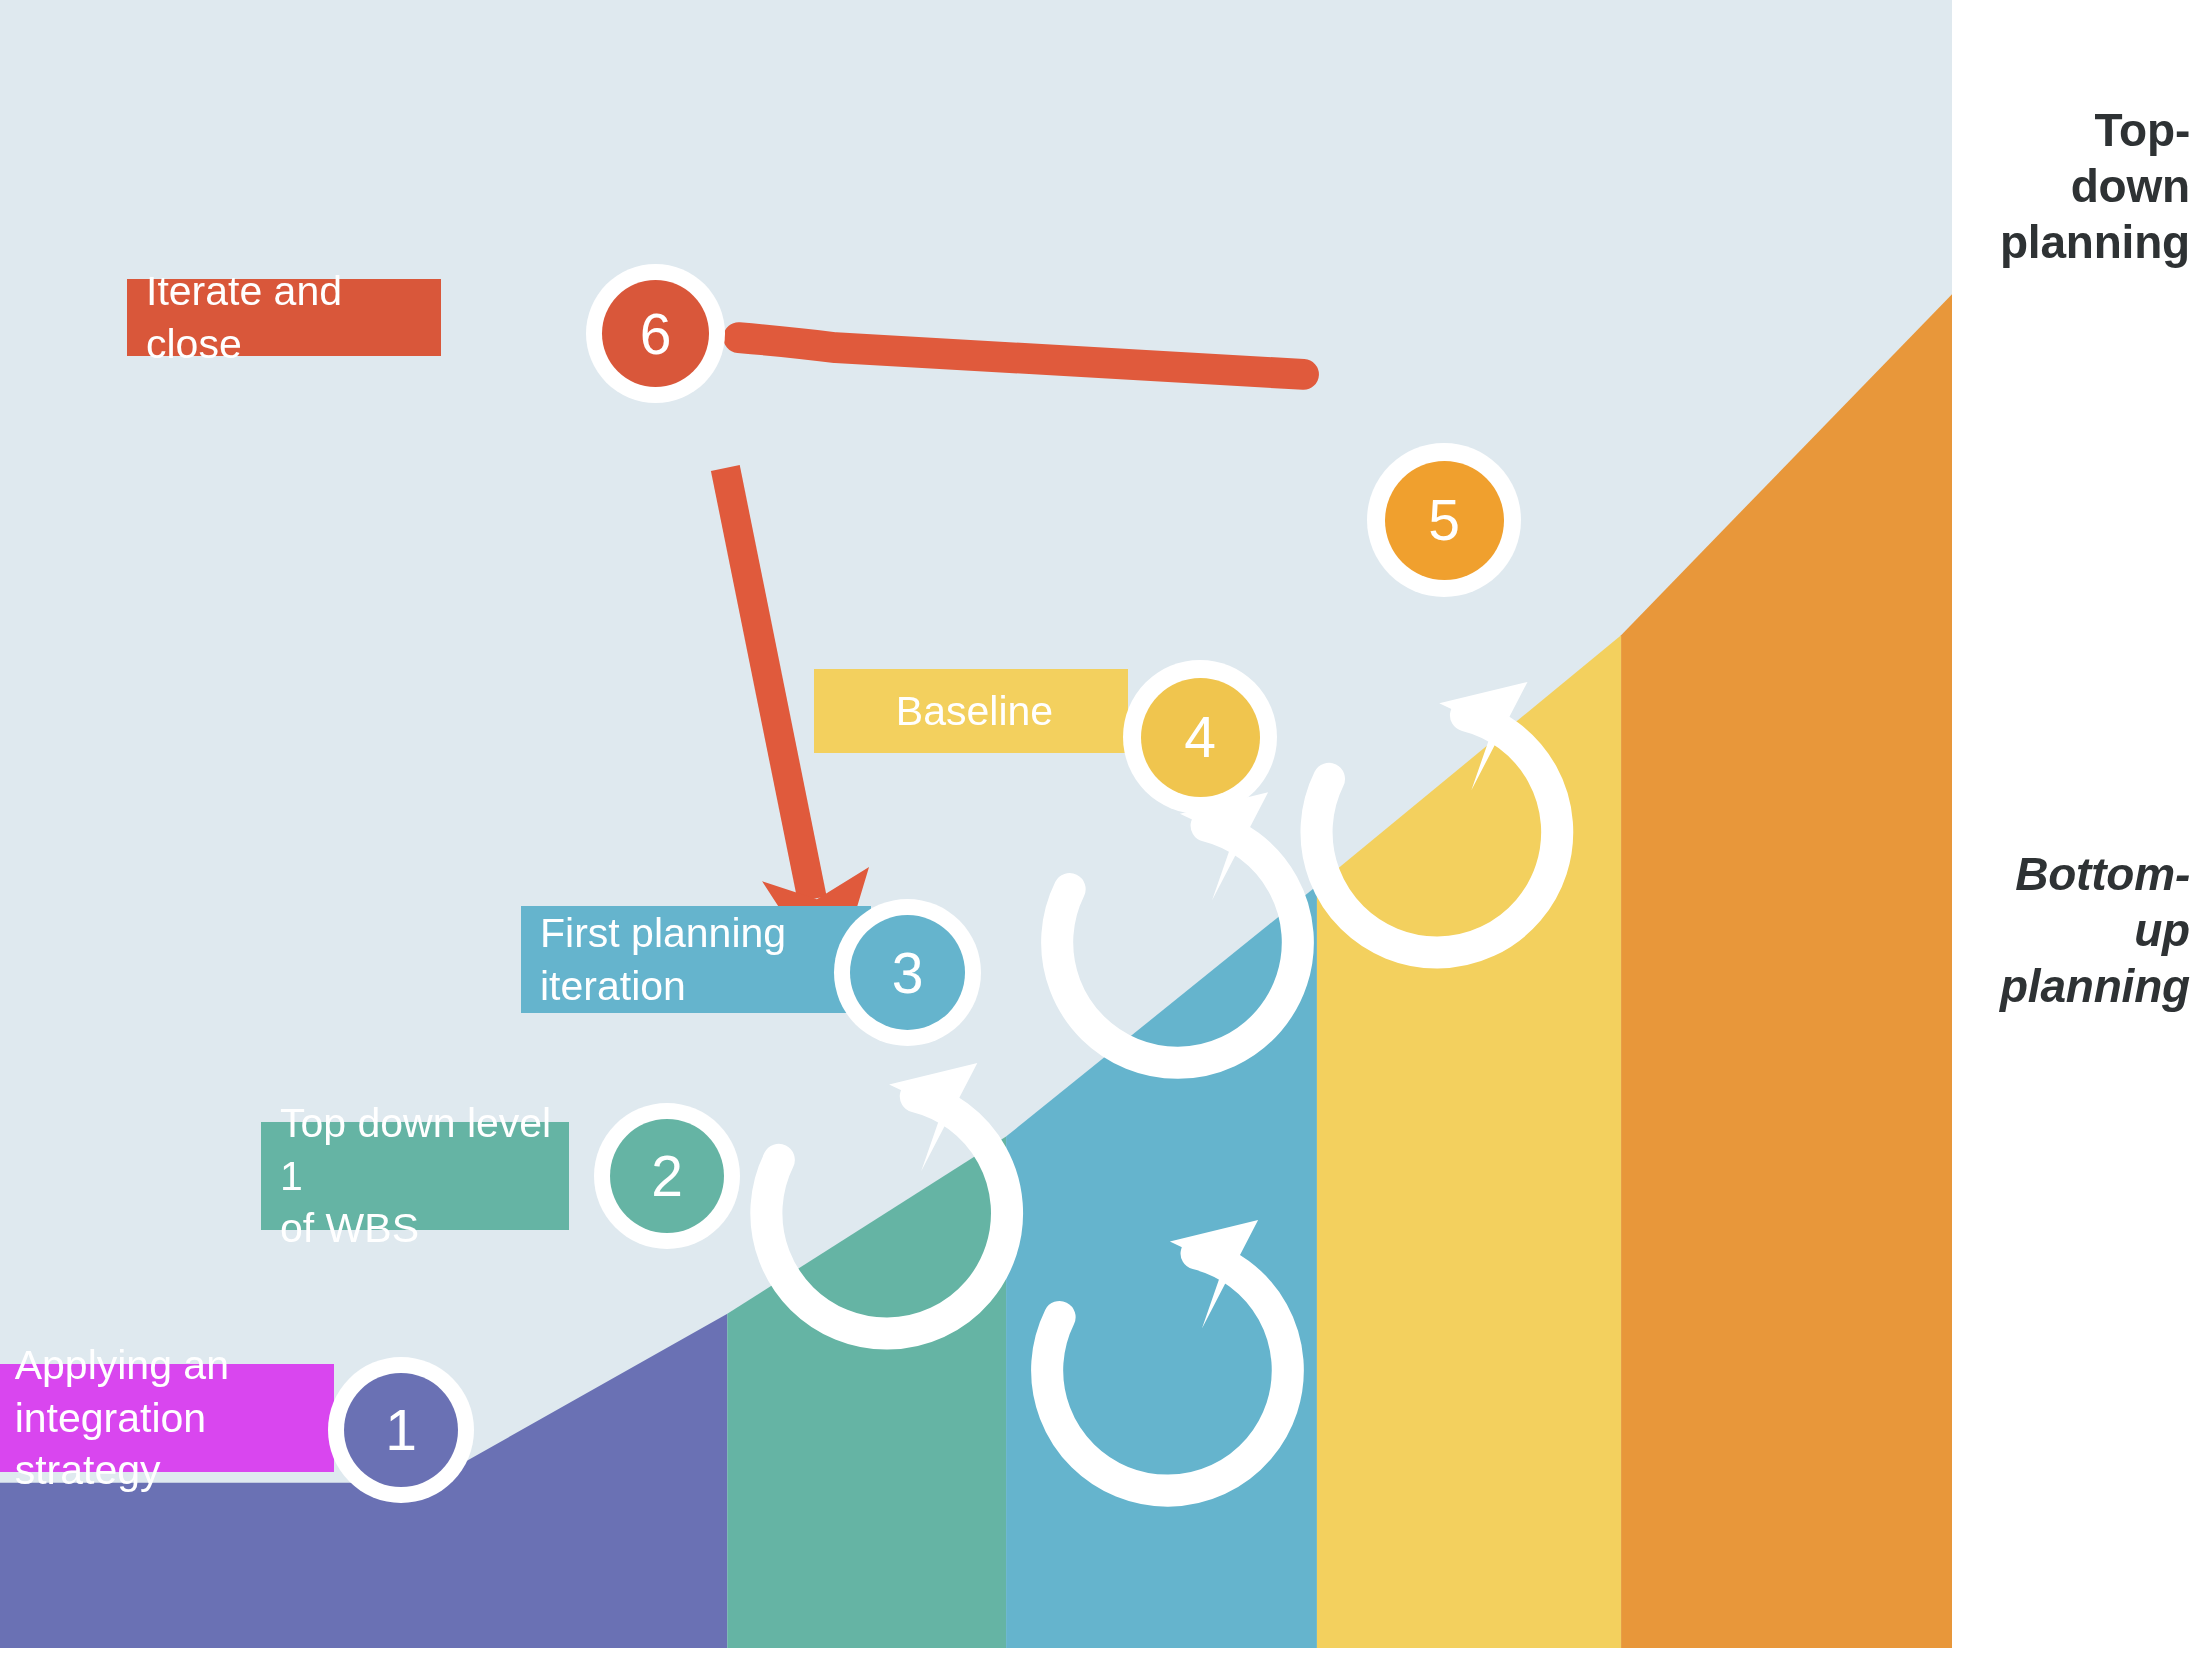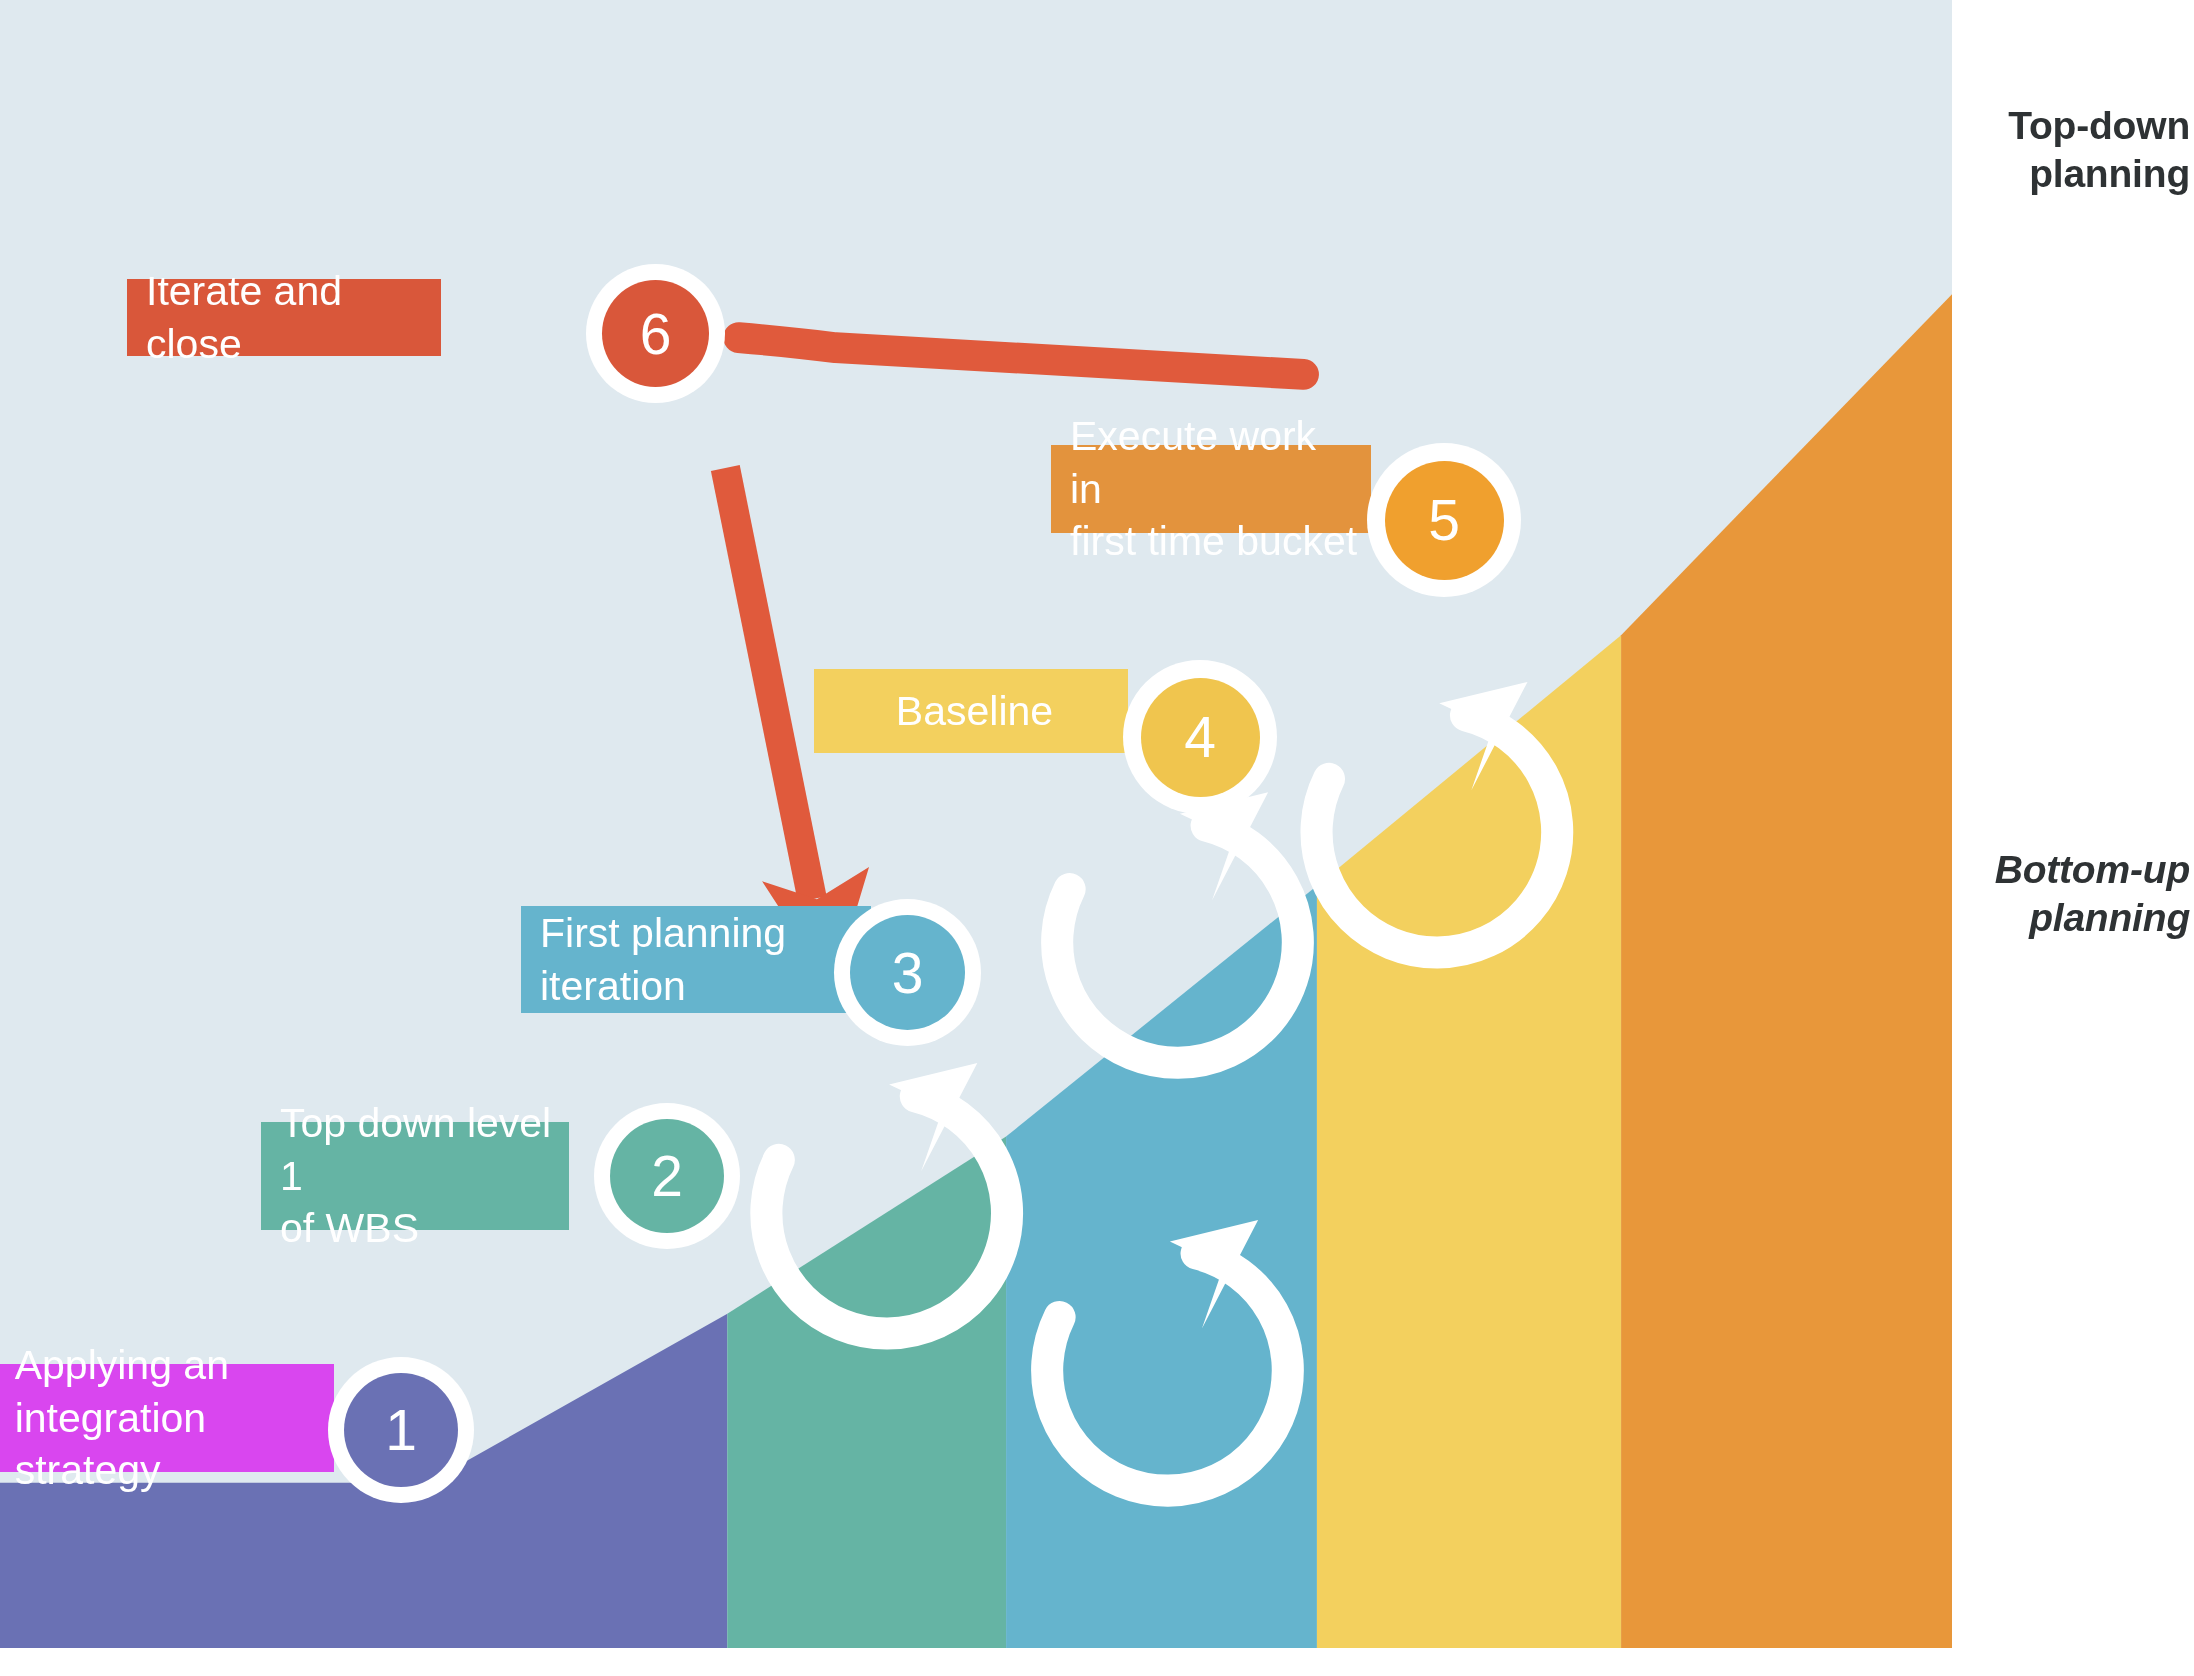--- a/index.html
+++ b/index.html
@@ -41,21 +41,21 @@
     width: 1952px;
     height: 1648px;
     display: block;
   }
 
   
   .side-label {
     position: absolute;
     font-weight: bold;
     color: #2e3234;
-    font-size: 39px;
+    font-size: 46px;
     line-height: 1.22;
     letter-spacing: -0.2px;
   }
   #label-topdown {
     left: 1989px;
     top: 102px;
     width: 201px;
     text-align: right;
   }
   #label-bottomup {
@@ -152,24 +152,20 @@
       </g>
     </svg>
 
     <div class="step-box" id="box6" style="left:127px; top:279px; width:314px; height:77px; background:#d9573a;">
       <span>Iterate and close</span>
     </div>
     <div class="step-bubble" style="left:586px; top:264px; width:139px; height:139px;">
       <div class="inner" style="width:107px; height:107px; background:#d9573a;">6</div>
     </div>
 
-    <div class="step-box" id="box5" style="left:1051px; top:445px; width:320px; height:88px; background:#e3933d;">
-      <span>Execute work in
-first time bucket</span>
-    </div>
     <div class="step-bubble" style="left:1367px; top:443px; width:154px; height:154px;">
       <div class="inner" style="width:119px; height:119px; background:#f0a02e;">5</div>
     </div>
 
     <div class="step-box" id="box4" style="left:814px; top:669px; width:314px; height:84px; background:#f3d05e;justify-content:center;">
       <span>Baseline</span>
     </div>
     <div class="step-bubble" style="left:1123px; top:660px; width:154px; height:154px;">
       <div class="inner" style="width:119px; height:119px; background:#f0c54e;">4</div>
     </div>

